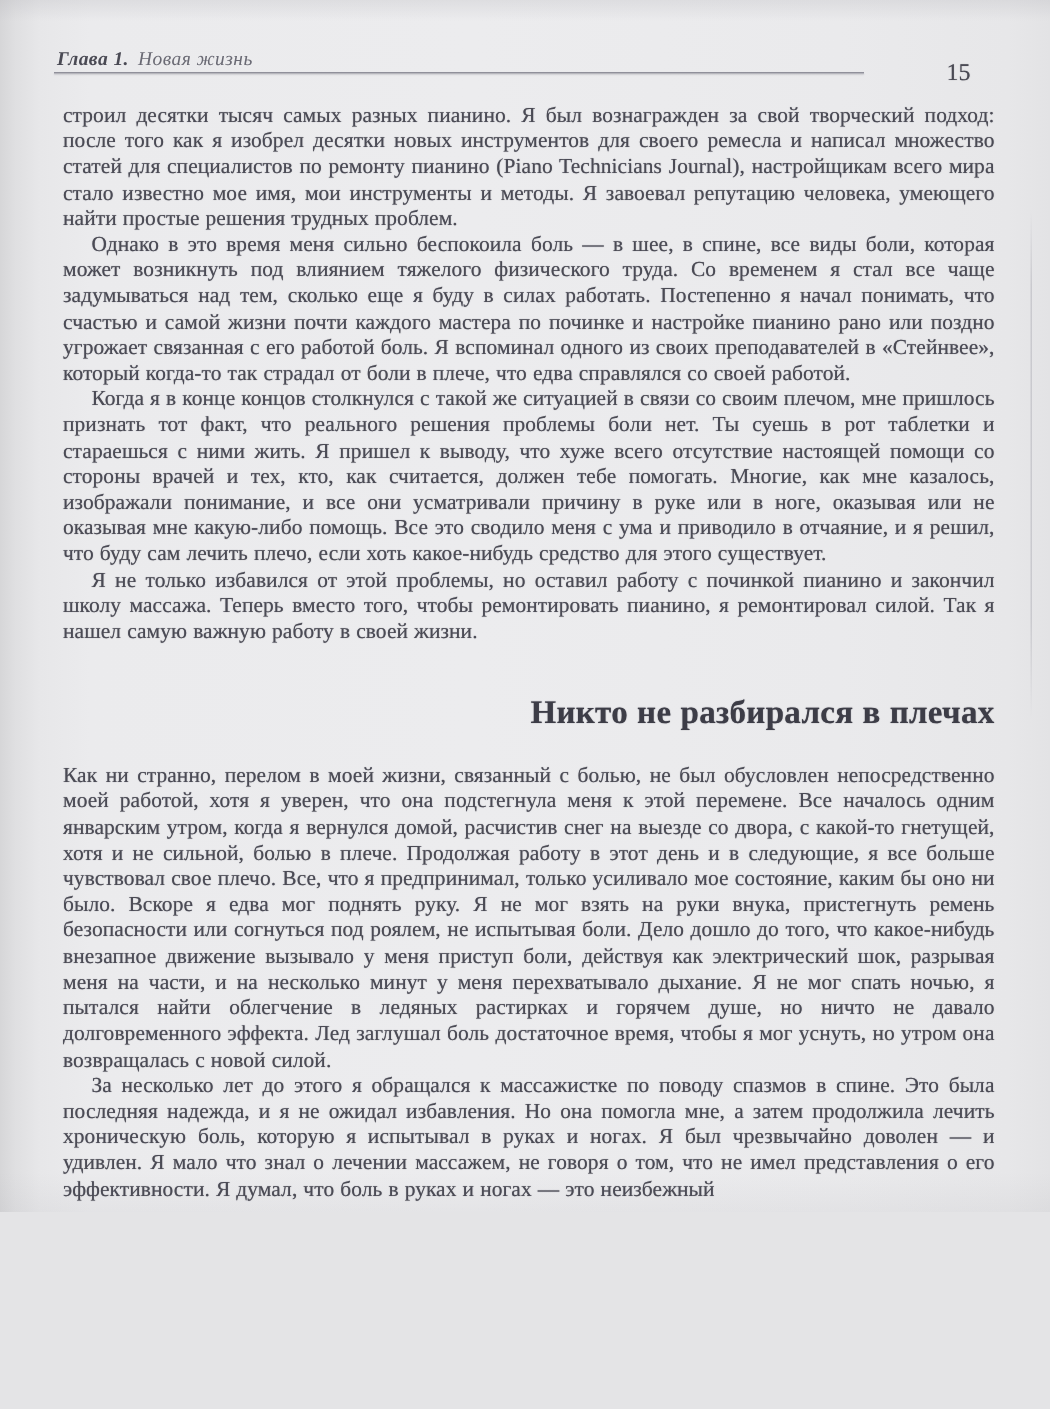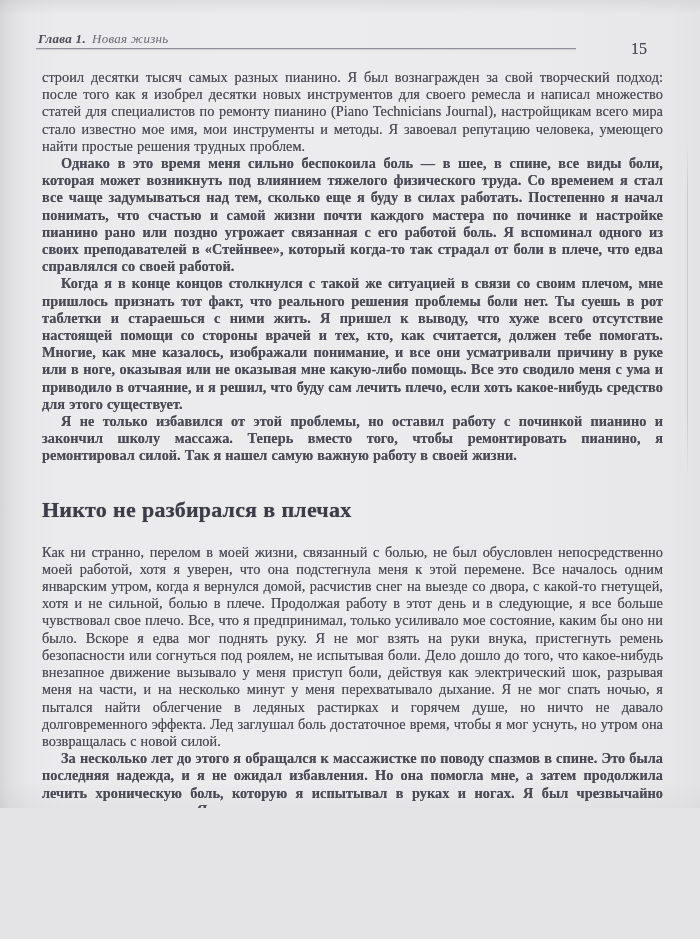--- a/index.html
+++ b/index.html
@@ -76,29 +76,28 @@
     text-shadow: 0 0 0.6px rgba(78,78,88,0.75);
     word-spacing: 0.4px;
     letter-spacing: 0.05px;
   }
   .para {
     margin: 0;
     padding: 0;
   }
   .para.indent {
     text-indent: 19px;
-    font-weight: bold;
   }
   .section-heading {
     margin: 32px 0 21px 0;
     font-size: 22px;
     line-height: 26px;
     font-weight: bold;
     color: #3d3d47;
-    text-align: left;
+    text-align: right;
     letter-spacing: 0.2px;
     text-shadow: 0 0 0.7px rgba(61,61,71,0.75);
   }
   .watermark {
     position: absolute;
     left: 7px;
     top: 887px;
     font-family: "Liberation Sans", "DejaVu Sans", sans-serif;
     font-size: 29px;
     font-weight: normal;

